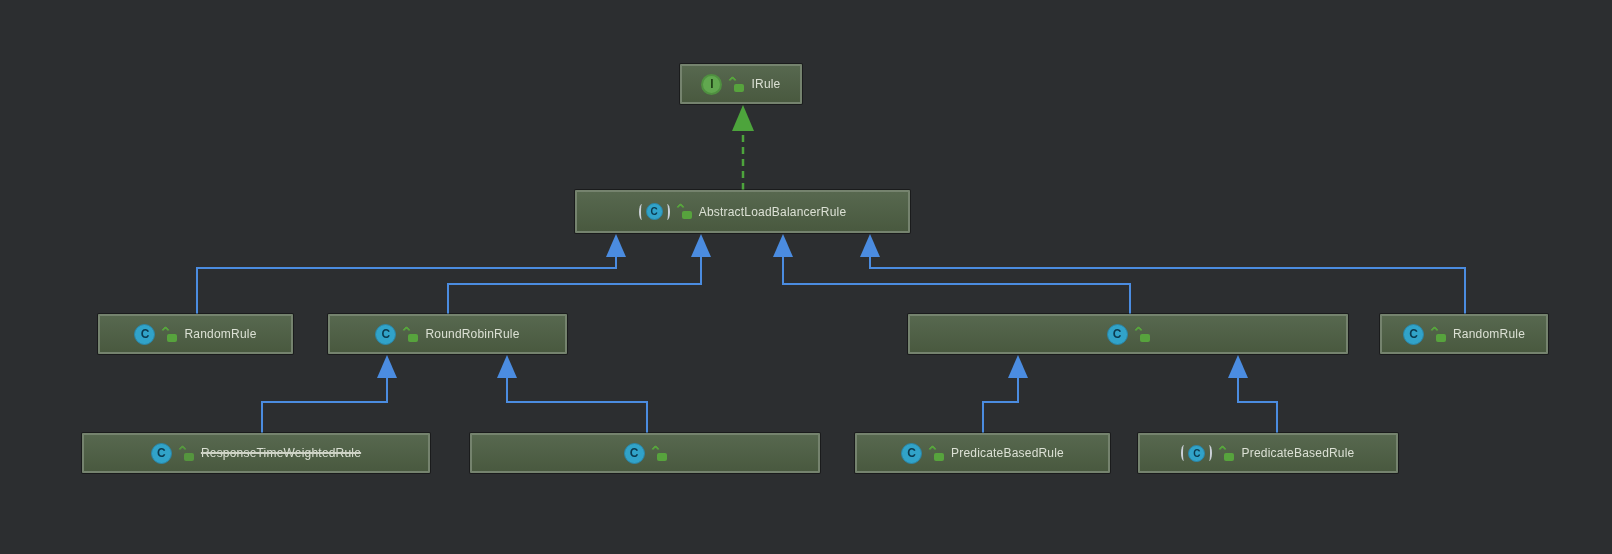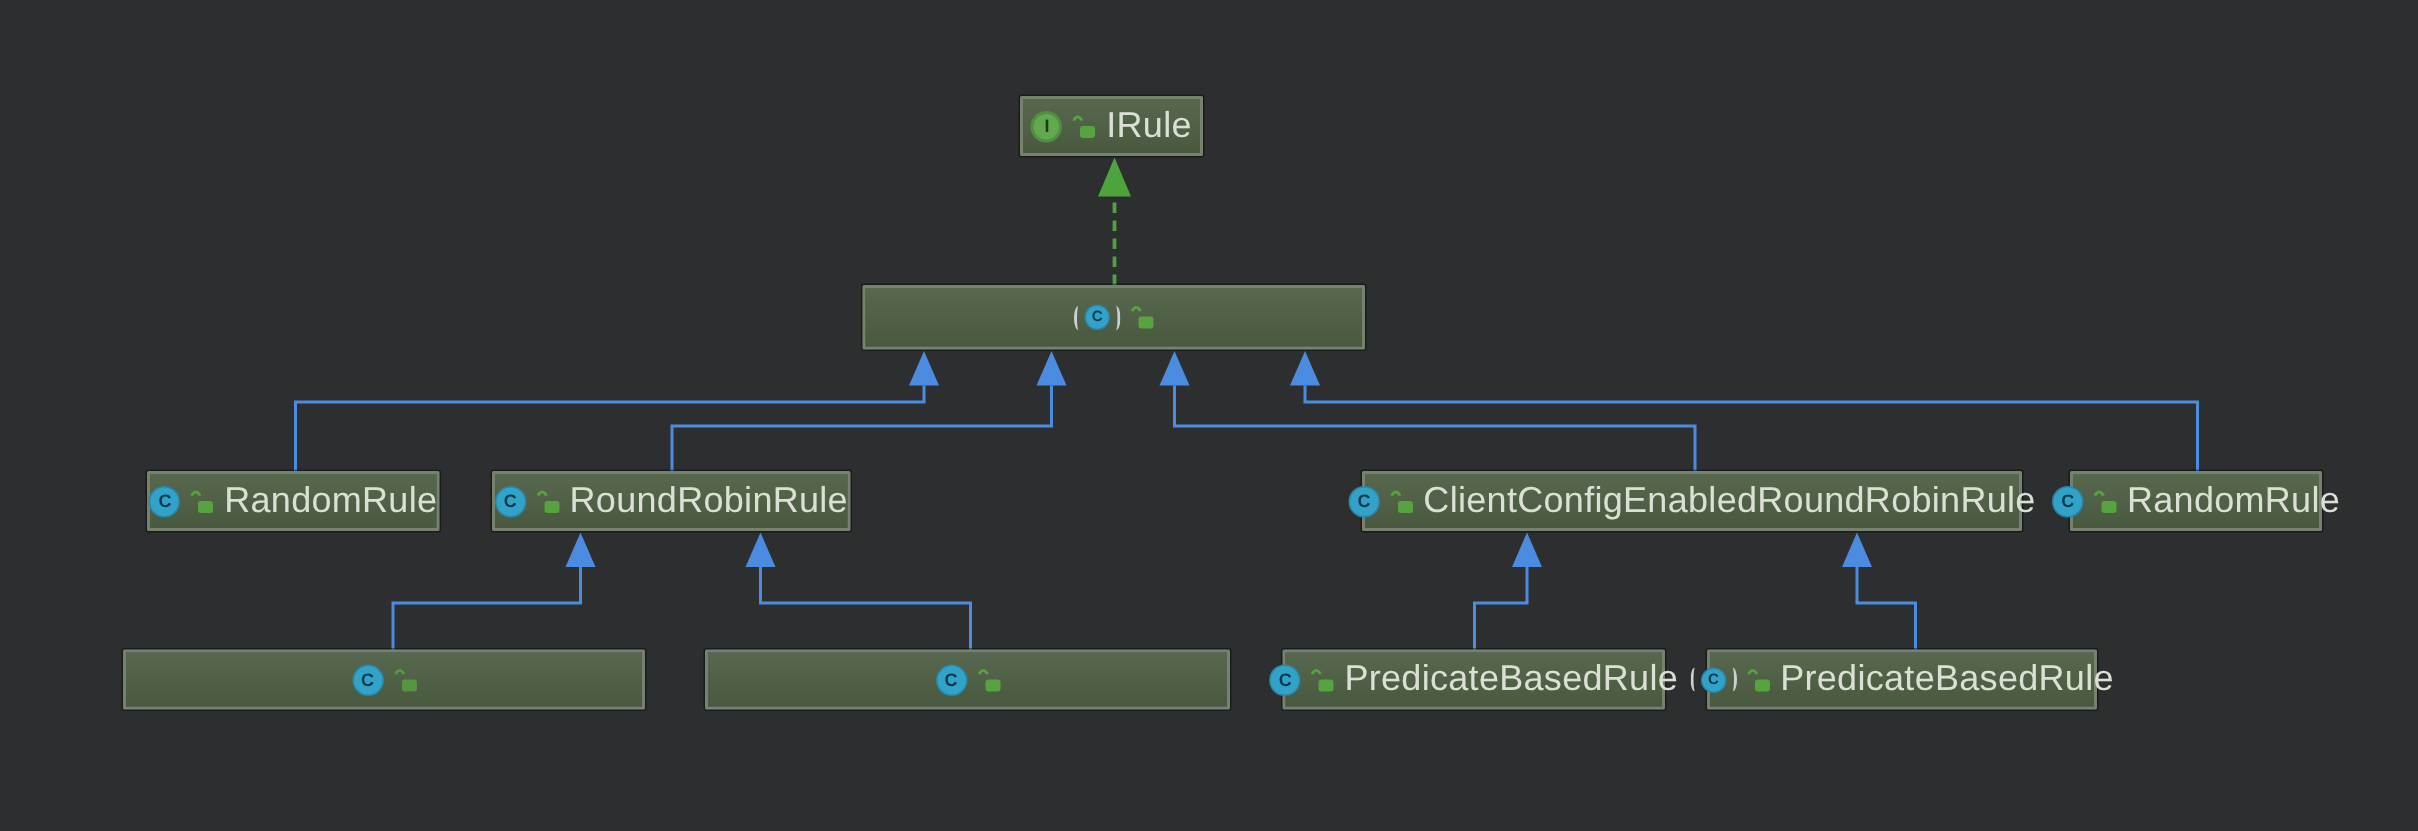--- a/index.html
+++ b/index.html
@@ -10,21 +10,21 @@
   #edges{position:absolute;left:0;top:0;width:1612px;height:554px;}
   .node{
     position:absolute;box-sizing:border-box;height:40px;
     background:linear-gradient(#57684f,#49593f);
     border:2px solid #75836e;border-radius:1px;
     box-shadow:0 0 0 1px rgba(0,0,0,.4);
     display:flex;align-items:center;justify-content:center;gap:7px;
     padding:0 8px;cursor:default;
   }
   .node .label{
-    color:#dbe0d4;font-size:24px;letter-spacing:.2px;white-space:nowrap;
+    color:#dbe0d4;font-size:12px;letter-spacing:.2px;white-space:nowrap;
   }
   .node.deprecated .label{
     text-decoration:line-through;text-decoration-thickness:2px;
     text-decoration-color:#ced3c6;
   }
   .type-icon{display:flex;align-items:center;flex:none;}
   .circ{
     width:19px;height:19px;border-radius:50%;
     display:flex;align-items:center;justify-content:center;
     font-size:12px;font-weight:bold;flex:none;
@@ -110,20 +110,21 @@
   <div class="node" style="left:575px;top:190px;width:335px;height:43px;">
     <span class="type-icon abstract">
       <i class="paren left"></i>
       <span class="circ class-circ">C</span>
       <i class="paren right"></i>
     </span>
     <span class="lock">
         <i class="shackle"></i>
         <i class="body"></i>
       </span>
+    <span class="label">AbstractLoadBalancerRule</span>
   </div>
 
   <div class="node" style="left:98px;top:314px;width:195px;">
     <span class="type-icon">
       <span class="circ class-circ">C</span>
     </span>
     <span class="lock">
         <i class="shackle"></i>
         <i class="body"></i>
       </span>
@@ -142,21 +143,20 @@
   </div>
 
   <div class="node" style="left:908px;top:314px;width:440px;">
     <span class="type-icon">
       <span class="circ class-circ">C</span>
     </span>
     <span class="lock">
         <i class="shackle"></i>
         <i class="body"></i>
       </span>
-    <span class="label">ClientConfigEnabledRoundRobinRule</span>
   </div>
 
   <div class="node" style="left:1380px;top:314px;width:168px;">
     <span class="type-icon">
       <span class="circ class-circ">C</span>
     </span>
     <span class="lock">
         <i class="shackle"></i>
         <i class="body"></i>
       </span>
@@ -164,20 +164,21 @@
   </div>
 
   <div class="node deprecated" style="left:82px;top:433px;width:348px;">
     <span class="type-icon">
       <span class="circ class-circ">C</span>
     </span>
     <span class="lock">
         <i class="shackle"></i>
         <i class="body"></i>
       </span>
+    <span class="label">ResponseTimeWeightedRule</span>
   </div>
 
   <div class="node" style="left:470px;top:433px;width:350px;">
     <span class="type-icon">
       <span class="circ class-circ">C</span>
     </span>
     <span class="lock">
         <i class="shackle"></i>
         <i class="body"></i>
       </span>

